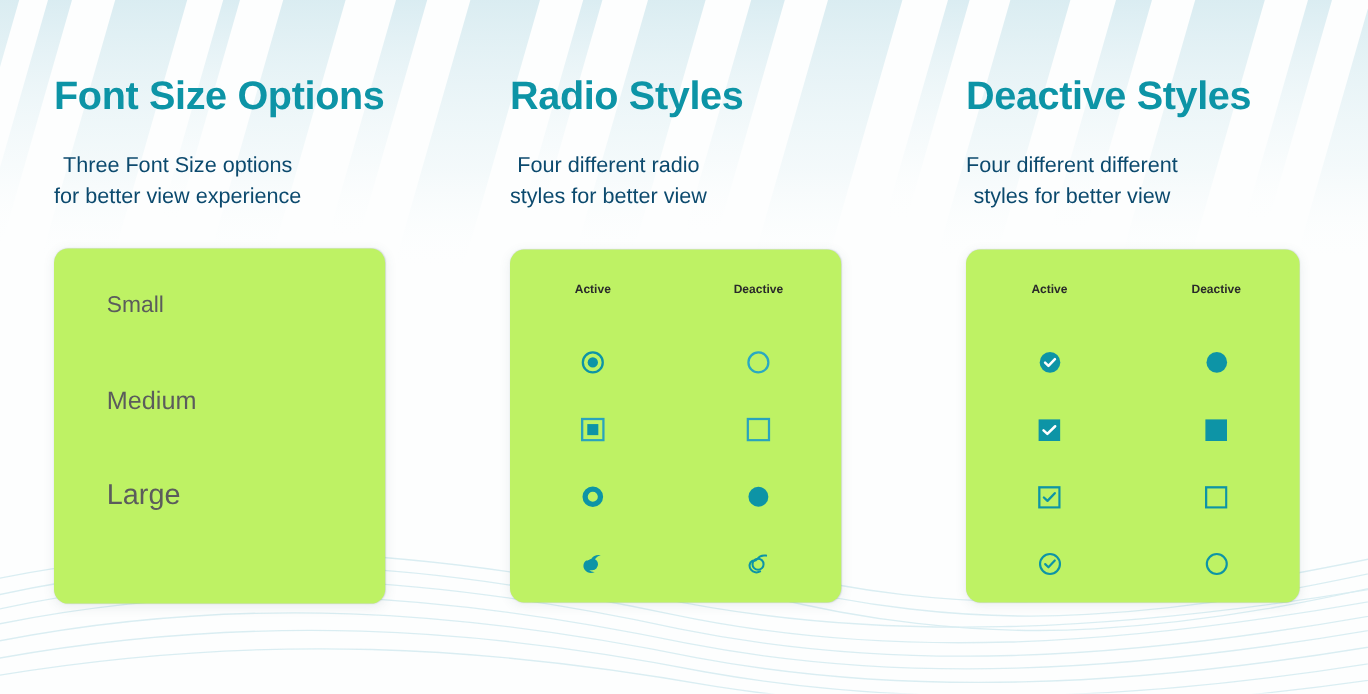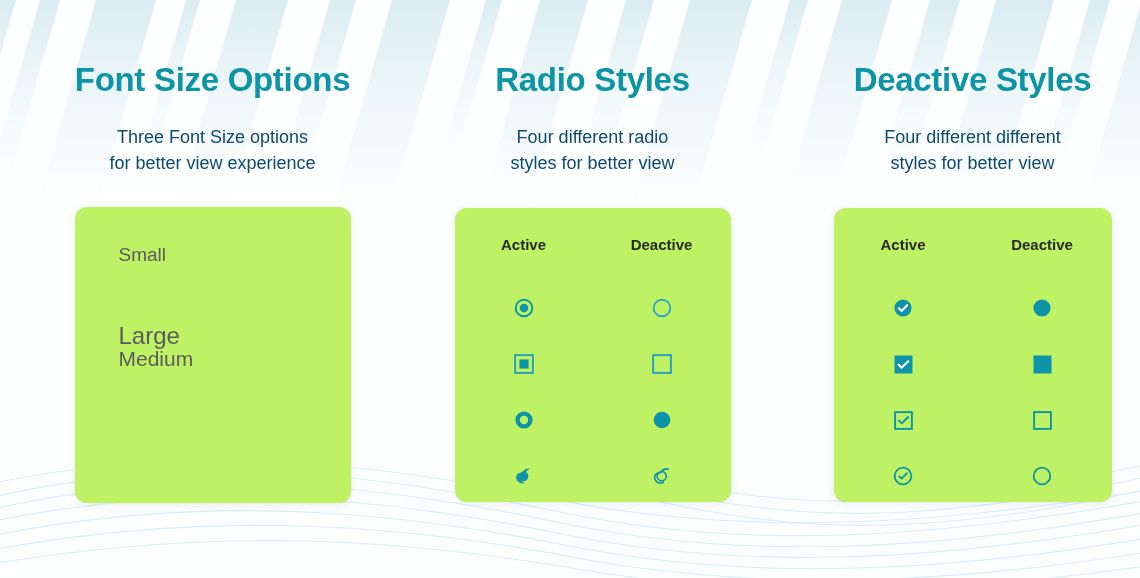--- a/index.html
+++ b/index.html
@@ -32,21 +32,21 @@
     display: flex;
     width: 1140px;
     height: 578px;
     box-sizing: border-box;
     padding: 62px 0 0 0;
   }
   .column {
     flex: 1 1 0;
     display: flex;
     flex-direction: column;
-    align-items: center;
+    align-items: flex-start;
     padding-left: 45px;
   }
 
   .col-heading {
     font-size: 33px;
     font-weight: bold;
     color: #0d94a6;
     letter-spacing: -0.3px;
     line-height: 1.1;
     text-align: center;
@@ -99,21 +99,21 @@
   .fontsize-item.size-2 { font-size: 24px; }
 
   
   .opt-grid {
     width: 100%;
     display: grid;
     grid-template-columns: 1fr 1fr;
     justify-items: center;
   }
   .opt-head {
-    font-size: 15px;
+    font-size: 10px;
     font-weight: bold;
     color: #2a2a2a;
     padding-bottom: 27px;
   }
   .opt-cell {
     height: 56px;
     display: flex;
     align-items: center;
     justify-content: center;
   }
@@ -176,22 +176,22 @@
 
 <div id="columns">
 
   <div class="column">
     <h1 class="col-heading">Font Size Options</h1>
     <div class="col-subtitle">Three Font Size options
 for better view experience</div>
 
     <div class="card card-fontsize">
       <div class="fontsize-item size-0">Small</div>
+      <div class="fontsize-item size-1">Medium</div>
       <div class="fontsize-item size-2">Large</div>
-      <div class="fontsize-item size-1">Medium</div>
     </div>
   </div>
 
   <div class="column">
     <h1 class="col-heading">Radio Styles</h1>
     <div class="col-subtitle">Four different radio
 styles for better view</div>
 
     <div class="card card-radio">
       <div class="opt-grid">

